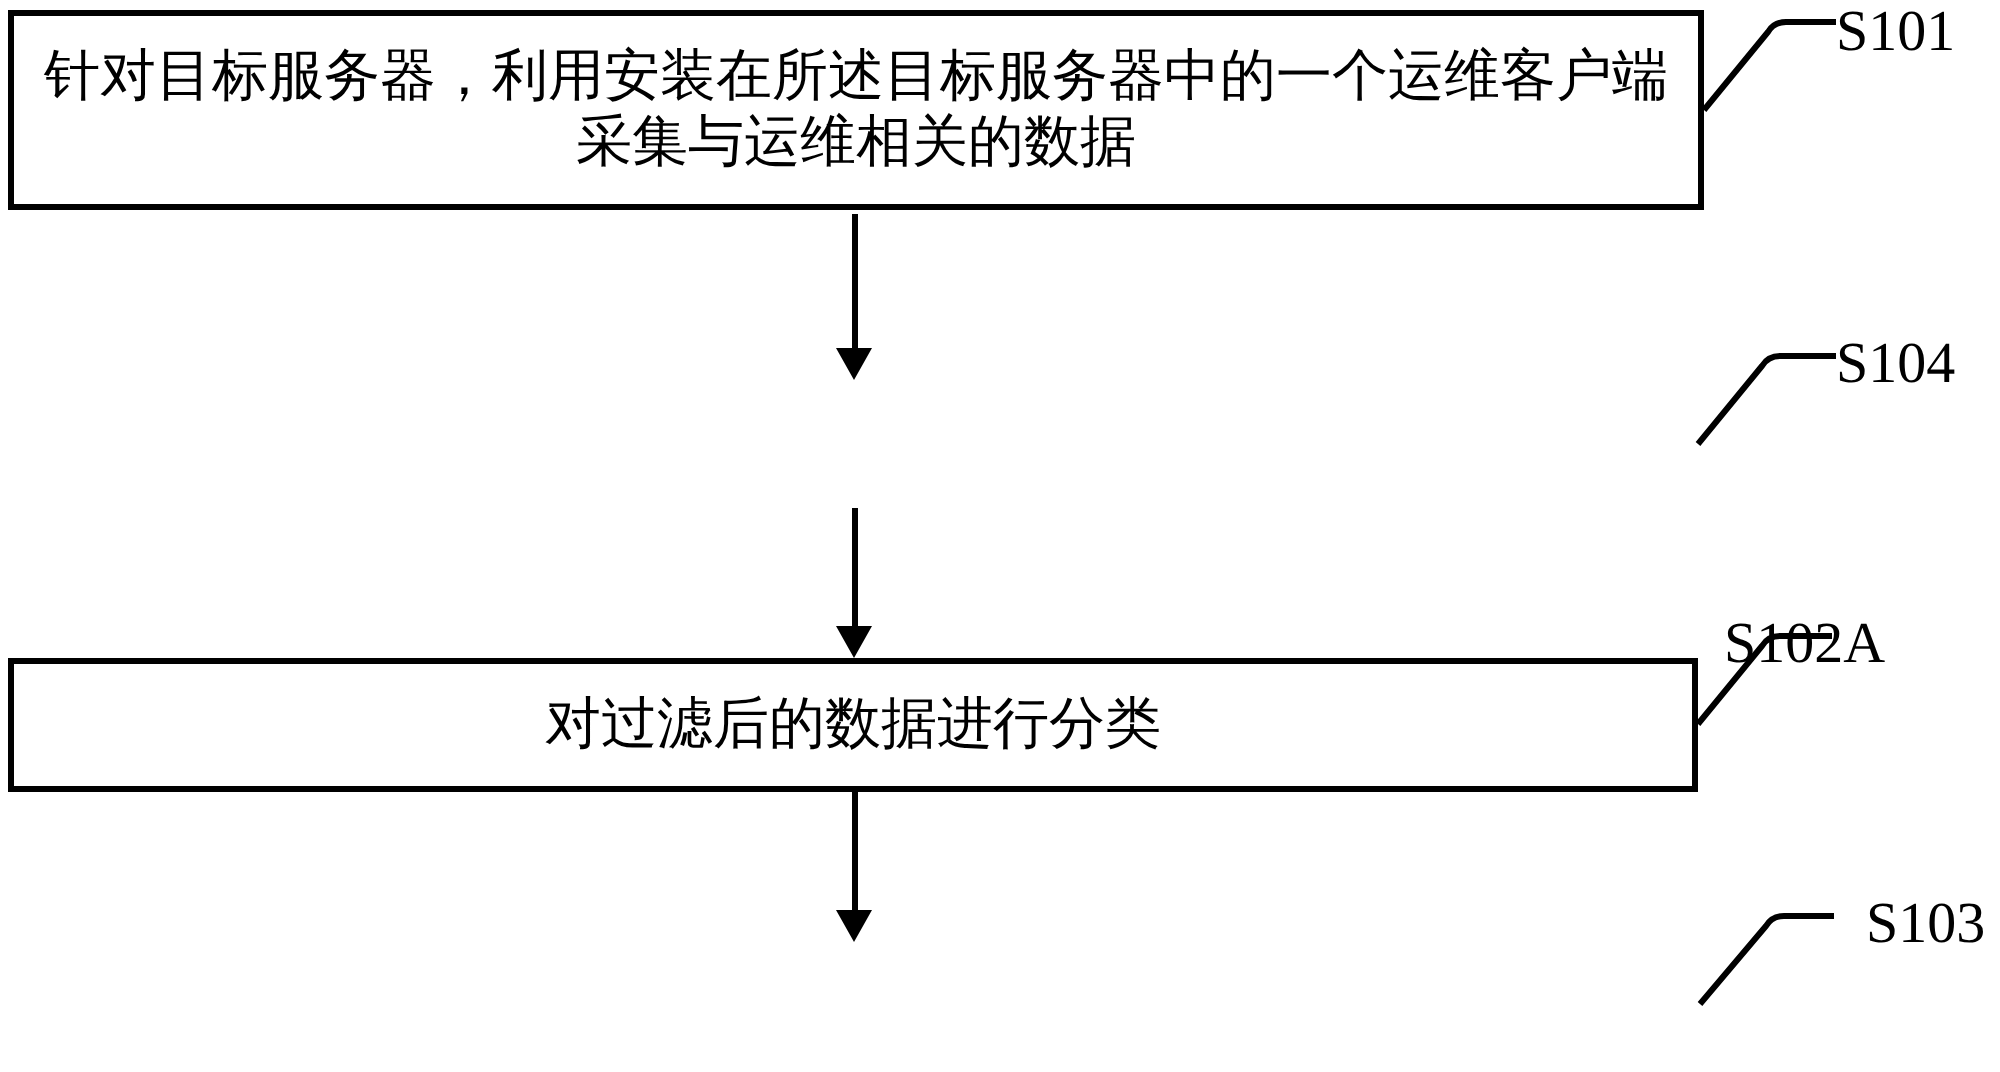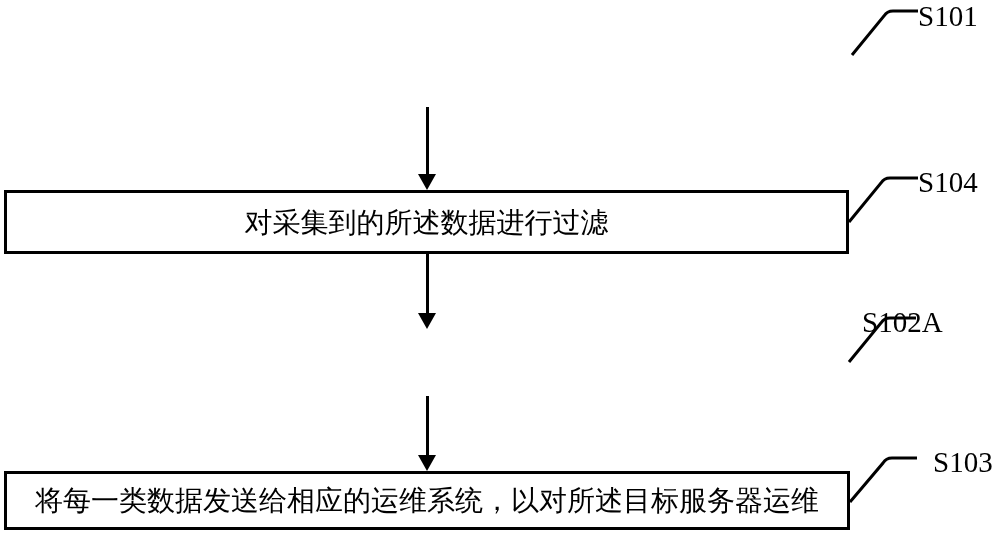--- a/index.html
+++ b/index.html
@@ -87,29 +87,30 @@
   .label1 { left: 918px; top: 3px; }
   .label2 { left: 918px; top: 169px; font-family: Liberation Serif, serif; }
   .label3 { left: 862px; top: 309px; }
   .label4 { left: 917px; top: 449px; margin-left: 16px; }
 </style>
 </head>
 <body>
 
 <div class="canvas">
 
-
-  <div class="flow-box box2">
-    <div class="box-text">对采集到的所述数据进行过滤</div>
+  <div class="flow-box box1">
+    <div class="box-text">针对目标服务器，利用安装在所述目标服务器中的一个运维客户端
+采集与运维相关的数据</div>
   </div>
 
 
-  <div class="flow-box box4">
-    <div class="box-text">将每一类数据发送给相应的运维系统，以对所述目标服务器运维</div>
+  <div class="flow-box box3">
+    <div class="box-text">对过滤后的数据进行分类</div>
   </div>
+
 
   <div class="arrow arrow1">
     <div class="arrow-line"></div>
     <div class="arrow-head"></div>
   </div>
   <div class="arrow arrow2">
     <div class="arrow-line"></div>
     <div class="arrow-head"></div>
   </div>
   <div class="arrow arrow3">

